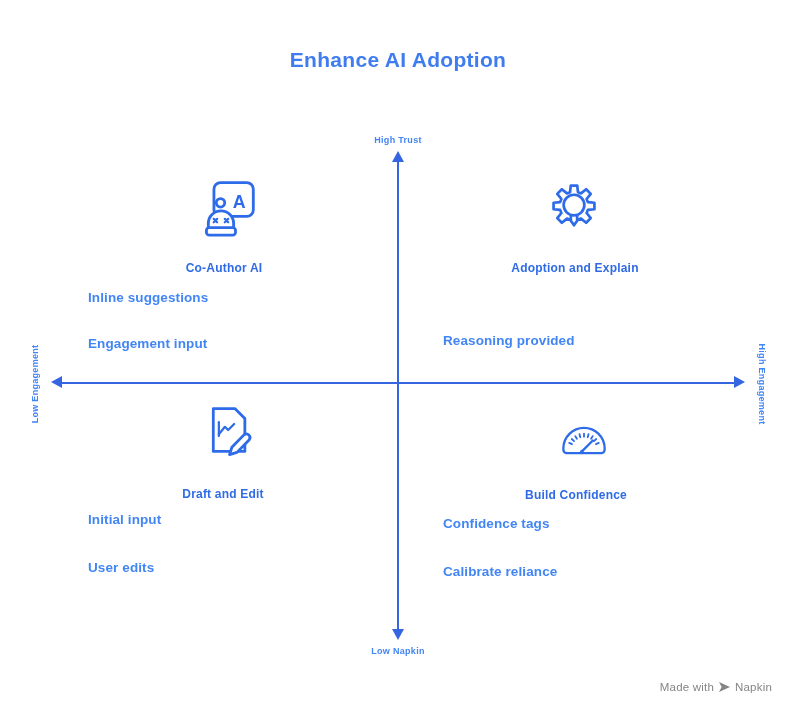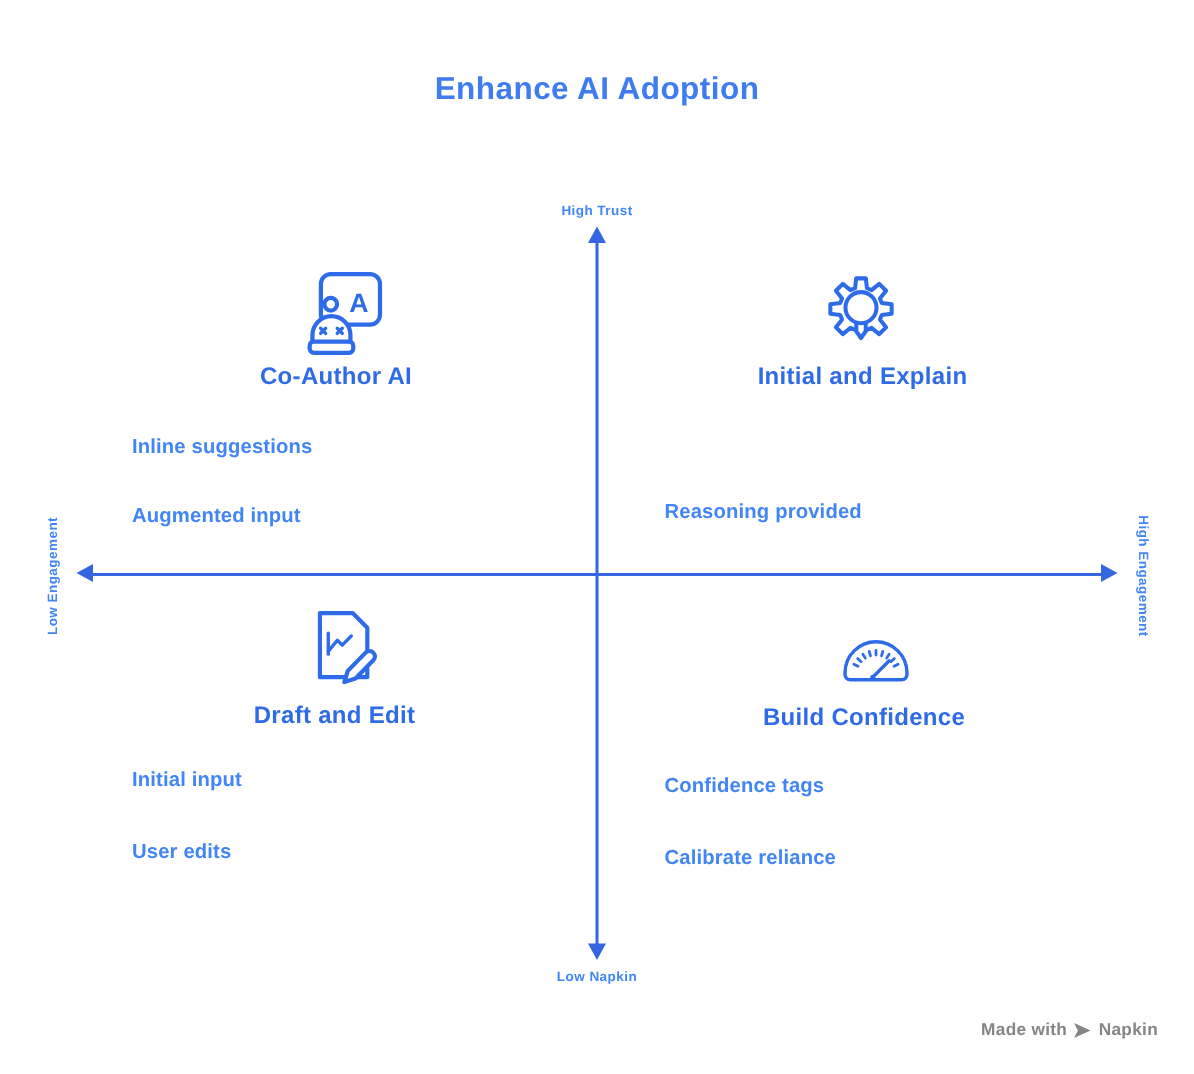--- a/index.html
+++ b/index.html
@@ -25,35 +25,35 @@
     position:absolute;font-size:9px;font-weight:bold;letter-spacing:.3px;
     color:var(--c-item);white-space:nowrap;
   }
   .axis-top{left:398px;top:135px;transform:translateX(-50%);}
   .axis-bottom{left:398px;top:646px;transform:translateX(-50%);}
   .axis-left{left:35px;top:384px;transform:translate(-50%,-50%) rotate(-90deg);}
   .axis-right{left:762px;top:384px;transform:translate(-50%,-50%) rotate(90deg);}
   
   .q-title{
     position:absolute;transform:translateX(-50%);white-space:nowrap;
-    font-size:16px;font-weight:bold;letter-spacing:.2px;color:var(--c-heading);
+    font-size:12px;font-weight:bold;letter-spacing:.2px;color:var(--c-heading);margin-top:18px;
   }
   .q-item{
     position:absolute;white-space:nowrap;
     font-size:13.5px;font-weight:bold;letter-spacing:.1px;color:var(--c-item);
   }
   .icon{position:absolute;}
   .stk{stroke:var(--c-icon);stroke-width:3;fill:none;stroke-linecap:round;stroke-linejoin:round;}
   .stk2{stroke:var(--c-icon);stroke-width:2.4;fill:none;stroke-linecap:round;stroke-linejoin:round;}
   .wfill{fill:#fff;}
   .icon-letter{fill:var(--c-icon);font-family:"Liberation Sans",sans-serif;font-size:19px;font-weight:bold;}
   
   .watermark{
     position:absolute;top:681px;right:24px;display:flex;align-items:center;gap:4px;
-    color:var(--c-wm);font-size:11.5px;font-weight:bold;letter-spacing:.2px;
+    color:var(--c-wm);font-size:11.5px;font-weight:normal;letter-spacing:.2px;
   }
   .napkin-logo{display:inline-block;}
 </style>
 </head>
 <body>
 
 <div class="canvas" style="--bg: #ffffff; --c-title: #3f7cef; --c-heading: #2f6be6; --c-item: #4285f4; --c-axis: #3565e0; --c-icon: #2e6be8; --c-wm: #858585;">
 
   <div class="diagram-title">Enhance AI Adoption</div>
 
@@ -72,28 +72,28 @@
   <svg class="icon" style="left:198px;top:178px" width="60" height="60" viewBox="0 0 64 64">
     <rect x="17" y="5" width="42" height="36" rx="7" class="stk"></rect>
     <text x="44" y="32" text-anchor="middle" class="icon-letter">A</text>
     <path d="M11,53 V48.5 A13.5,13.5 0 0 1 38,48.5 V53" class="stk wfill"></path>
     <rect x="9" y="53" width="31" height="8" rx="3" class="stk wfill"></rect>
     <circle cx="24" cy="26.5" r="4.5" class="stk wfill"></circle>
     <path d="M16.8,43.6 l3.6,3.6 M20.4,43.6 l-3.6,3.6 M28.6,43.6 l3.6,3.6 M32.2,43.6 l-3.6,3.6" class="stk2"></path>
   </svg>
   <div class="q-title" style="left:224px;top:243px">Co-Author AI</div>
   <div class="q-item" style="left:88px;top:290px">Inline suggestions</div>
-  <div class="q-item" style="left:88px;top:336px">Augmented input</div>
+  <div class="q-item" style="left:88px;top:336px">Engagement input</div>
 
   <svg class="icon" style="left:545px;top:179px" width="58" height="54" viewBox="0 0 64 60">
     <path d="M27.6,14.6 L28.4,7.3 35.6,7.3 36.4,14.6 39.8,16 45.5,11.4 50.6,16.5 46,22.2 47.4,25.6 54.7,26.4 54.7,33.6 47.4,34.4 46,37.8 50.6,43.5 45.5,48.6 39.8,44 36.4,45.4 27.6,45.4 24.2,44 18.5,48.6 13.4,43.5 18,37.8 16.6,34.4 9.3,33.6 9.3,26.4 16.6,25.6 18,22.2 13.4,16.5 18.5,11.4 24.2,16 Z" class="stk"></path>
     <path d="M28.5,40 V46.5 L32,51.5 L35.5,46.5 V40" class="stk wfill"></path>
     <circle cx="32" cy="29" r="11.5" class="stk wfill"></circle>
   </svg>
-  <div class="q-title" style="left:575px;top:243px">Initial and Explain</div>
+  <div class="q-title" style="left:575px;top:243px">Adoption and Explain</div>
   <div class="q-item" style="left:443px;top:333px">Reasoning provided</div>
 
   <svg class="icon" style="left:204px;top:403px" width="52" height="56" viewBox="0 0 56 60">
     <path d="M10,6 H33.5 L44,16.5 V52 H10 Z" class="stk"></path>
     <path d="M16,20.5 V35.5" class="stk2"></path>
     <path d="M16,33.5 L22.5,25.5 L26,29 L32.5,22.5" class="stk2"></path>
     <path d="M27.5,55.5 L30,47.5 L43,34.2 A3.9,3.9 0 0 1 48.5,39.7 L35.5,53 Z" class="stk wfill"></path>
   </svg>
   <div class="q-title" style="left:223px;top:469px">Draft and Edit</div>
   <div class="q-item" style="left:88px;top:512px">Initial input</div>

